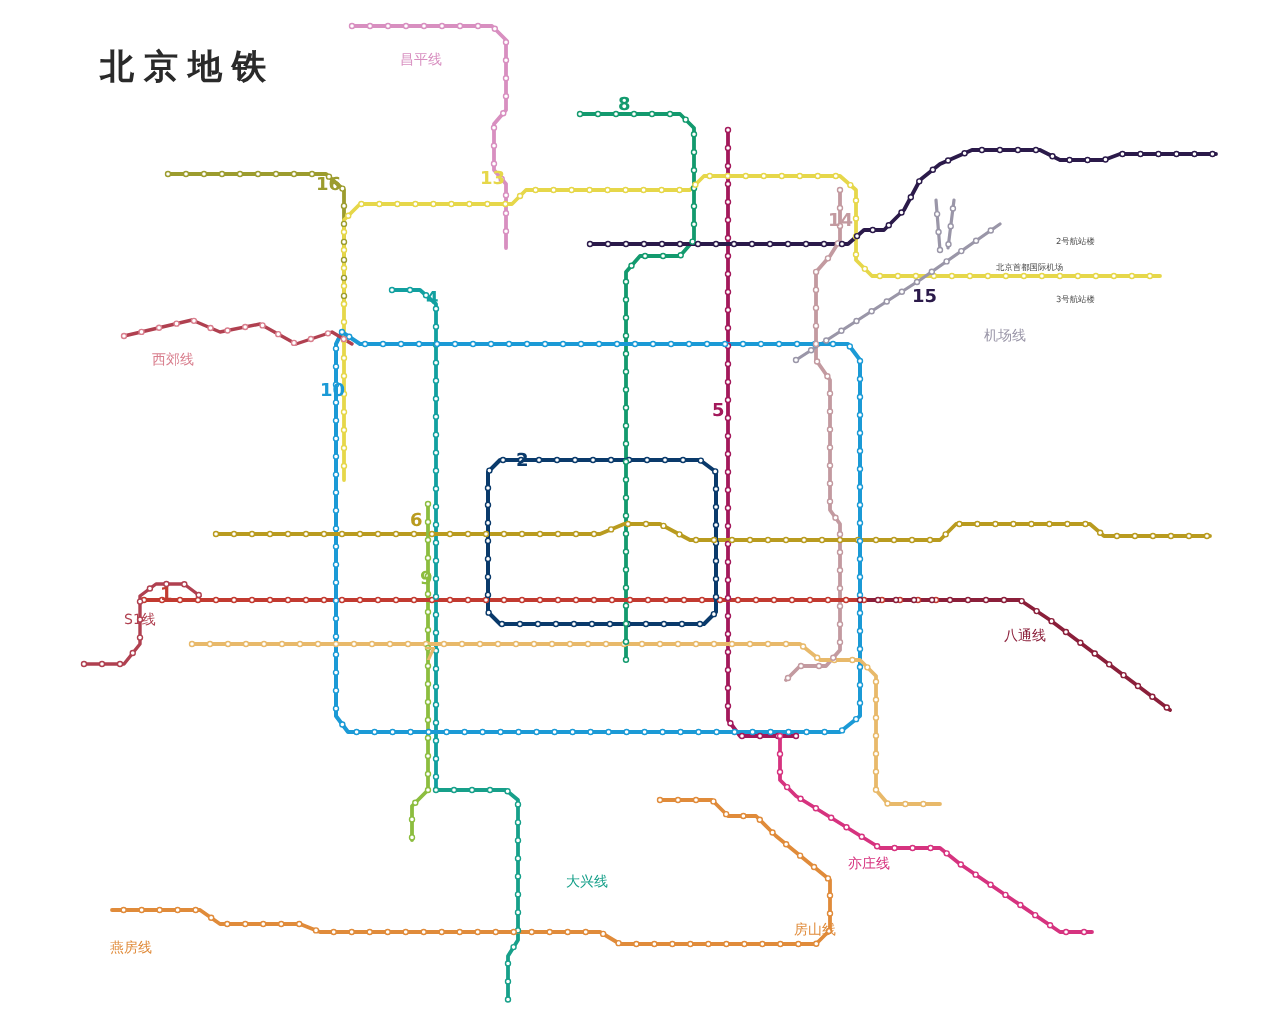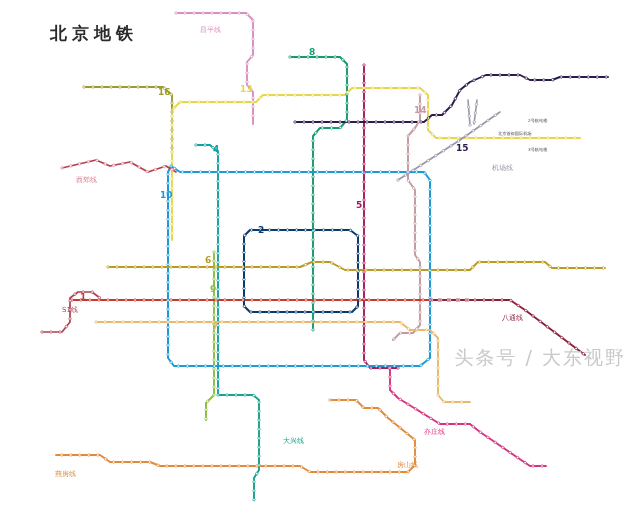--- a/index.html
+++ b/index.html
@@ -910,14 +910,13 @@
         <text x="62" y="312" fill="#b04050" class="linename" font-size="7">S1线</text>
       </g>
 
     <g id="corner-labels">
         <text x="498" y="135" font-size="4.2" fill="#4a4a4a">北京首都国际机场</text>
         <text x="528" y="122" font-size="4.2" fill="#4a4a4a">2号航站楼</text>
         <text x="528" y="151" font-size="4.2" fill="#4a4a4a">3号航站楼</text>
       </g>
   </svg>
 
-  <div class="watermark">头条号 / 大东视野</div>
 </div>
 
 </body></html>

